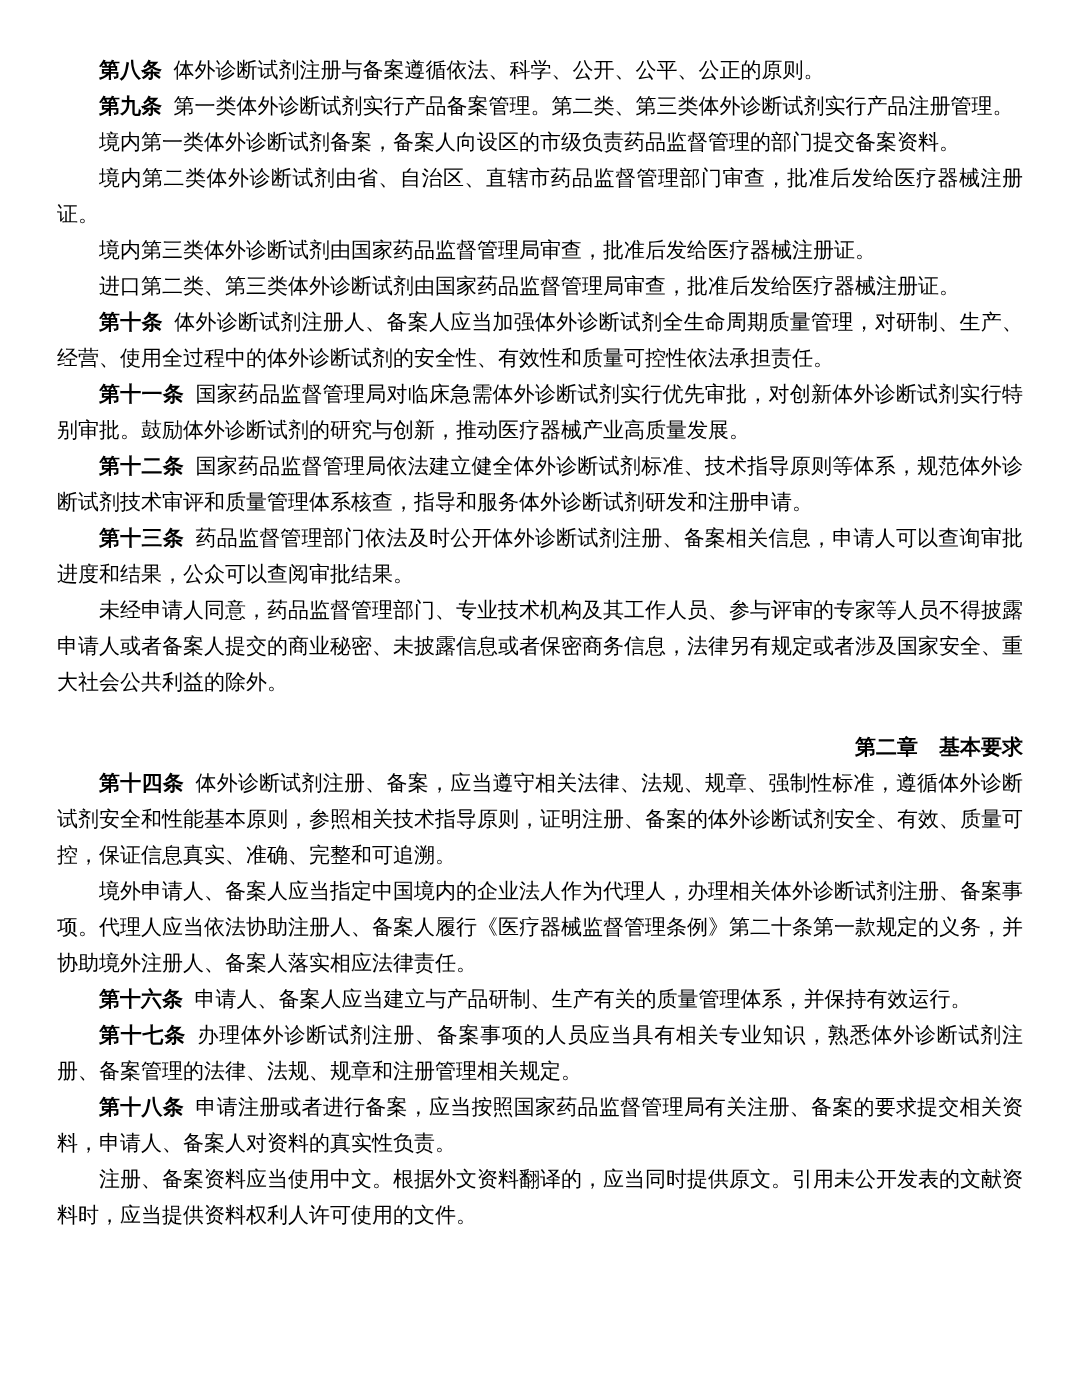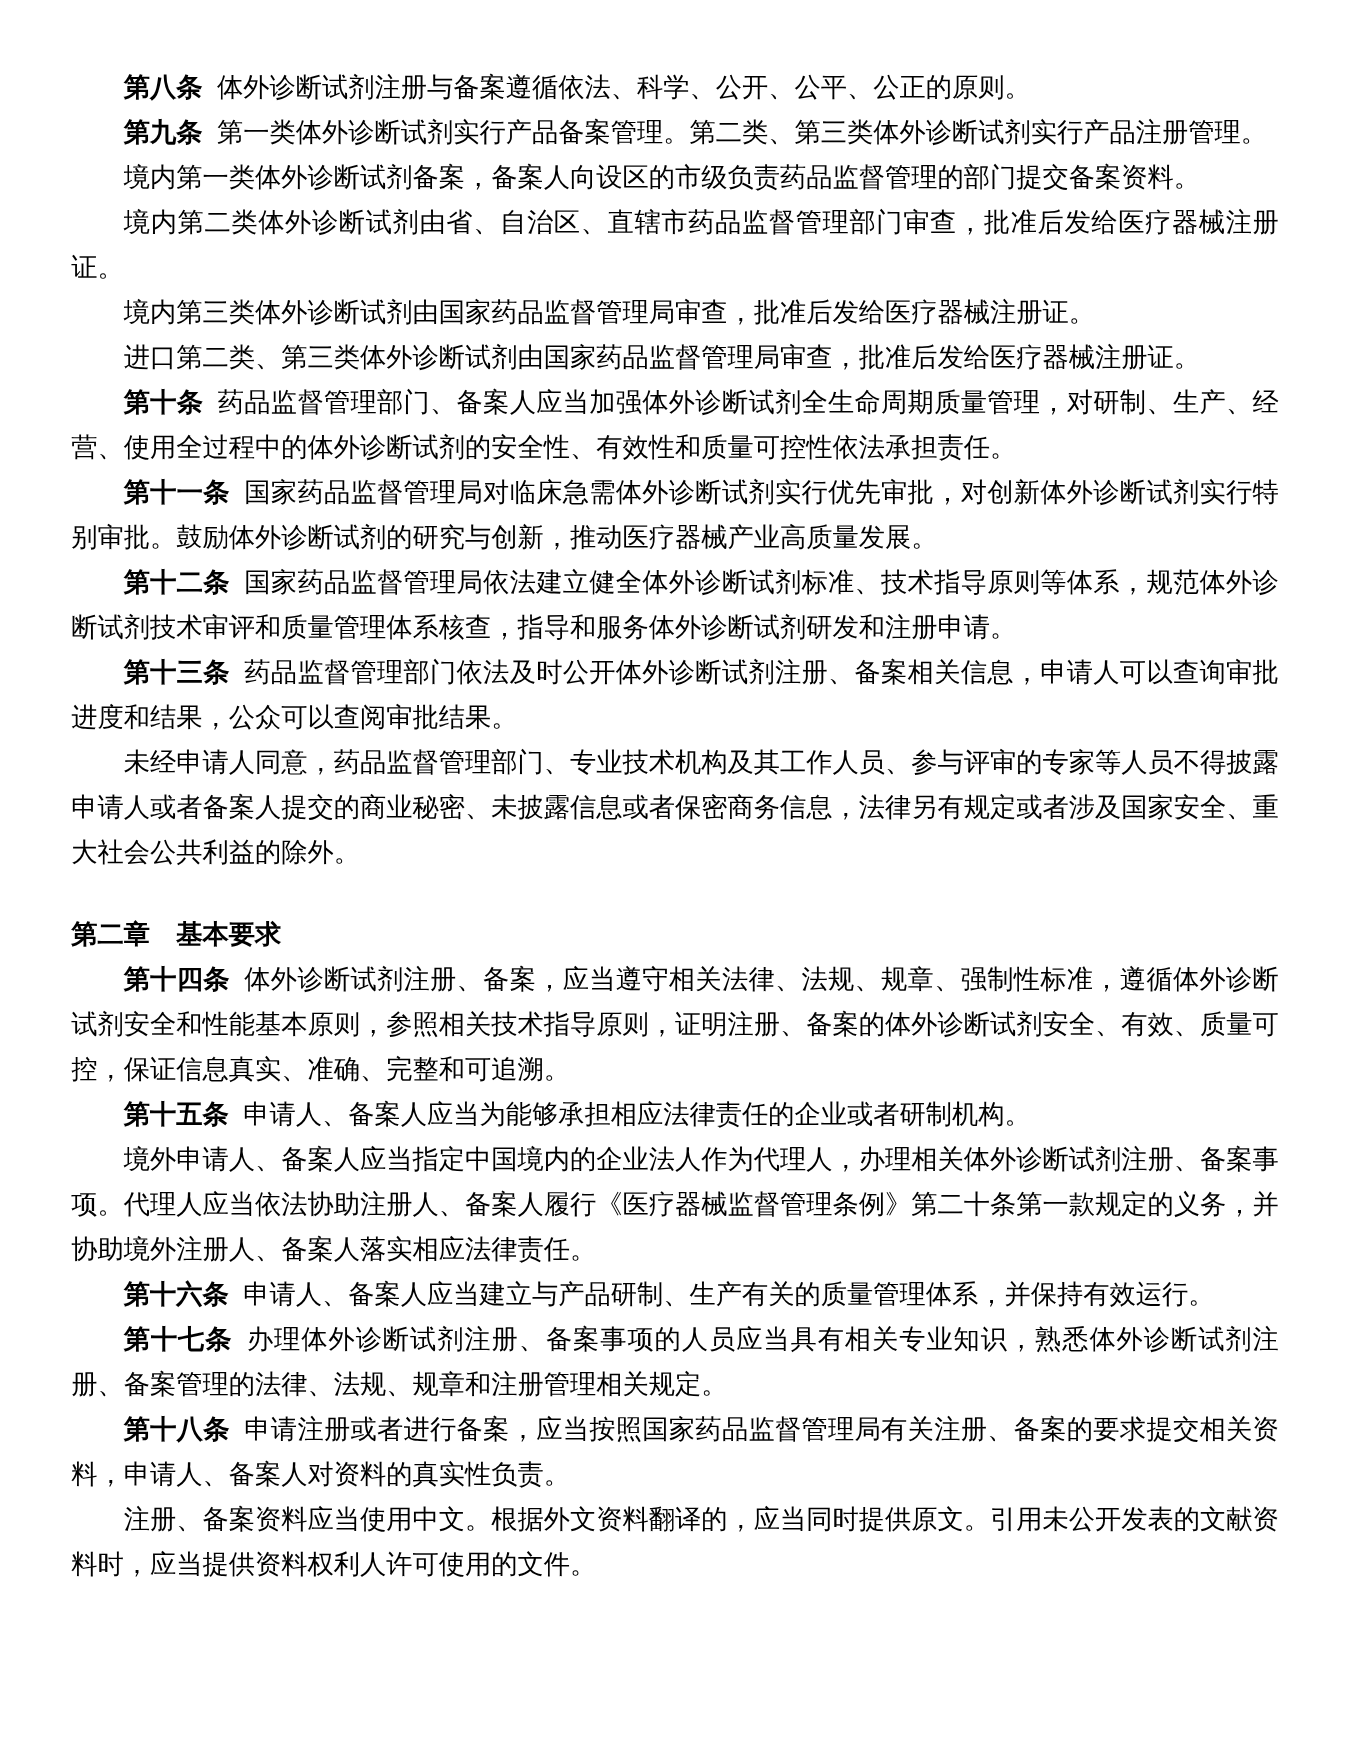--- a/index.html
+++ b/index.html
@@ -31,45 +31,44 @@
   .art-num {
     font-weight: bold;
     margin-right: 0.55em;
   }
   .art-num:empty {
     margin-right: 0;
     display: none;
   }
   .chapter-heading {
     margin: 29px 0 0 0;
-    text-align: left;
+    text-align: right;
     font-weight: bold;
     text-indent: 0;
   }
 </style>
 </head>
 <body>
 
 <div class="page">
 
   <p class="para"><span class="art-num">第八条</span><span>体外诊断试剂注册与备案遵循依法、科学、公开、公平、公正的原则。</span></p>
   <p class="para"><span class="art-num">第九条</span><span>第一类体外诊断试剂实行产品备案管理。第二类、第三类体外诊断试剂实行产品注册管理。</span></p>
   <p class="para"><span>境内第一类体外诊断试剂备案，备案人向设区的市级负责药品监督管理的部门提交备案资料。</span></p>
   <p class="para"><span>境内第二类体外诊断试剂由省、自治区、直辖市药品监督管理部门审查，批准后发给医疗器械注册证。</span></p>
   <p class="para"><span>境内第三类体外诊断试剂由国家药品监督管理局审查，批准后发给医疗器械注册证。</span></p>
   <p class="para"><span>进口第二类、第三类体外诊断试剂由国家药品监督管理局审查，批准后发给医疗器械注册证。</span></p>
-  <p class="para"><span class="art-num">第十条</span><span>药品监督管理部门、备案人应当加强体外诊断试剂全生命周期质量管理，对研制、生产、经营、使用全过程中的体外诊断试剂的安全性、有效性和质量可控性依法承担责任。</span></p>
+  <p class="para"><span class="art-num">第十条</span><span>体外诊断试剂注册人、备案人应当加强体外诊断试剂全生命周期质量管理，对研制、生产、经营、使用全过程中的体外诊断试剂的安全性、有效性和质量可控性依法承担责任。</span></p>
   <p class="para"><span class="art-num">第十一条</span><span>国家药品监督管理局对临床急需体外诊断试剂实行优先审批，对创新体外诊断试剂实行特别审批。鼓励体外诊断试剂的研究与创新，推动医疗器械产业高质量发展。</span></p>
   <p class="para"><span class="art-num">第十二条</span><span>国家药品监督管理局依法建立健全体外诊断试剂标准、技术指导原则等体系，规范体外诊断试剂技术审评和质量管理体系核查，指导和服务体外诊断试剂研发和注册申请。</span></p>
   <p class="para"><span class="art-num">第十三条</span><span>药品监督管理部门依法及时公开体外诊断试剂注册、备案相关信息，申请人可以查询审批进度和结果，公众可以查阅审批结果。</span></p>
   <p class="para"><span>未经申请人同意，药品监督管理部门、专业技术机构及其工作人员、参与评审的专家等人员不得披露申请人或者备案人提交的商业秘密、未披露信息或者保密商务信息，法律另有规定或者涉及国家安全、重大社会公共利益的除外。</span></p>
 
   <p class="para chapter-heading">第二章　基本要求</p>
 
   <p class="para"><span class="art-num">第十四条</span><span>体外诊断试剂注册、备案，应当遵守相关法律、法规、规章、强制性标准，遵循体外诊断试剂安全和性能基本原则，参照相关技术指导原则，证明注册、备案的体外诊断试剂安全、有效、质量可控，保证信息真实、准确、完整和可追溯。</span></p>
-  <p class="para"><span class="art-num">第十五条</span><span>申请人、备案人应当为能够承担相应法律责任的企业或者研制机构。</span></p>
   <p class="para"><span>境外申请人、备案人应当指定中国境内的企业法人作为代理人，办理相关体外诊断试剂注册、备案事项。代理人应当依法协助注册人、备案人履行《医疗器械监督管理条例》第二十条第一款规定的义务，并协助境外注册人、备案人落实相应法律责任。</span></p>
   <p class="para"><span class="art-num">第十六条</span><span>申请人、备案人应当建立与产品研制、生产有关的质量管理体系，并保持有效运行。</span></p>
   <p class="para"><span class="art-num">第十七条</span><span>办理体外诊断试剂注册、备案事项的人员应当具有相关专业知识，熟悉体外诊断试剂注册、备案管理的法律、法规、规章和注册管理相关规定。</span></p>
   <p class="para"><span class="art-num">第十八条</span><span>申请注册或者进行备案，应当按照国家药品监督管理局有关注册、备案的要求提交相关资料，申请人、备案人对资料的真实性负责。</span></p>
   <p class="para"><span>注册、备案资料应当使用中文。根据外文资料翻译的，应当同时提供原文。引用未公开发表的文献资料时，应当提供资料权利人许可使用的文件。</span></p>
 
 </div>
 
 </body></html>

